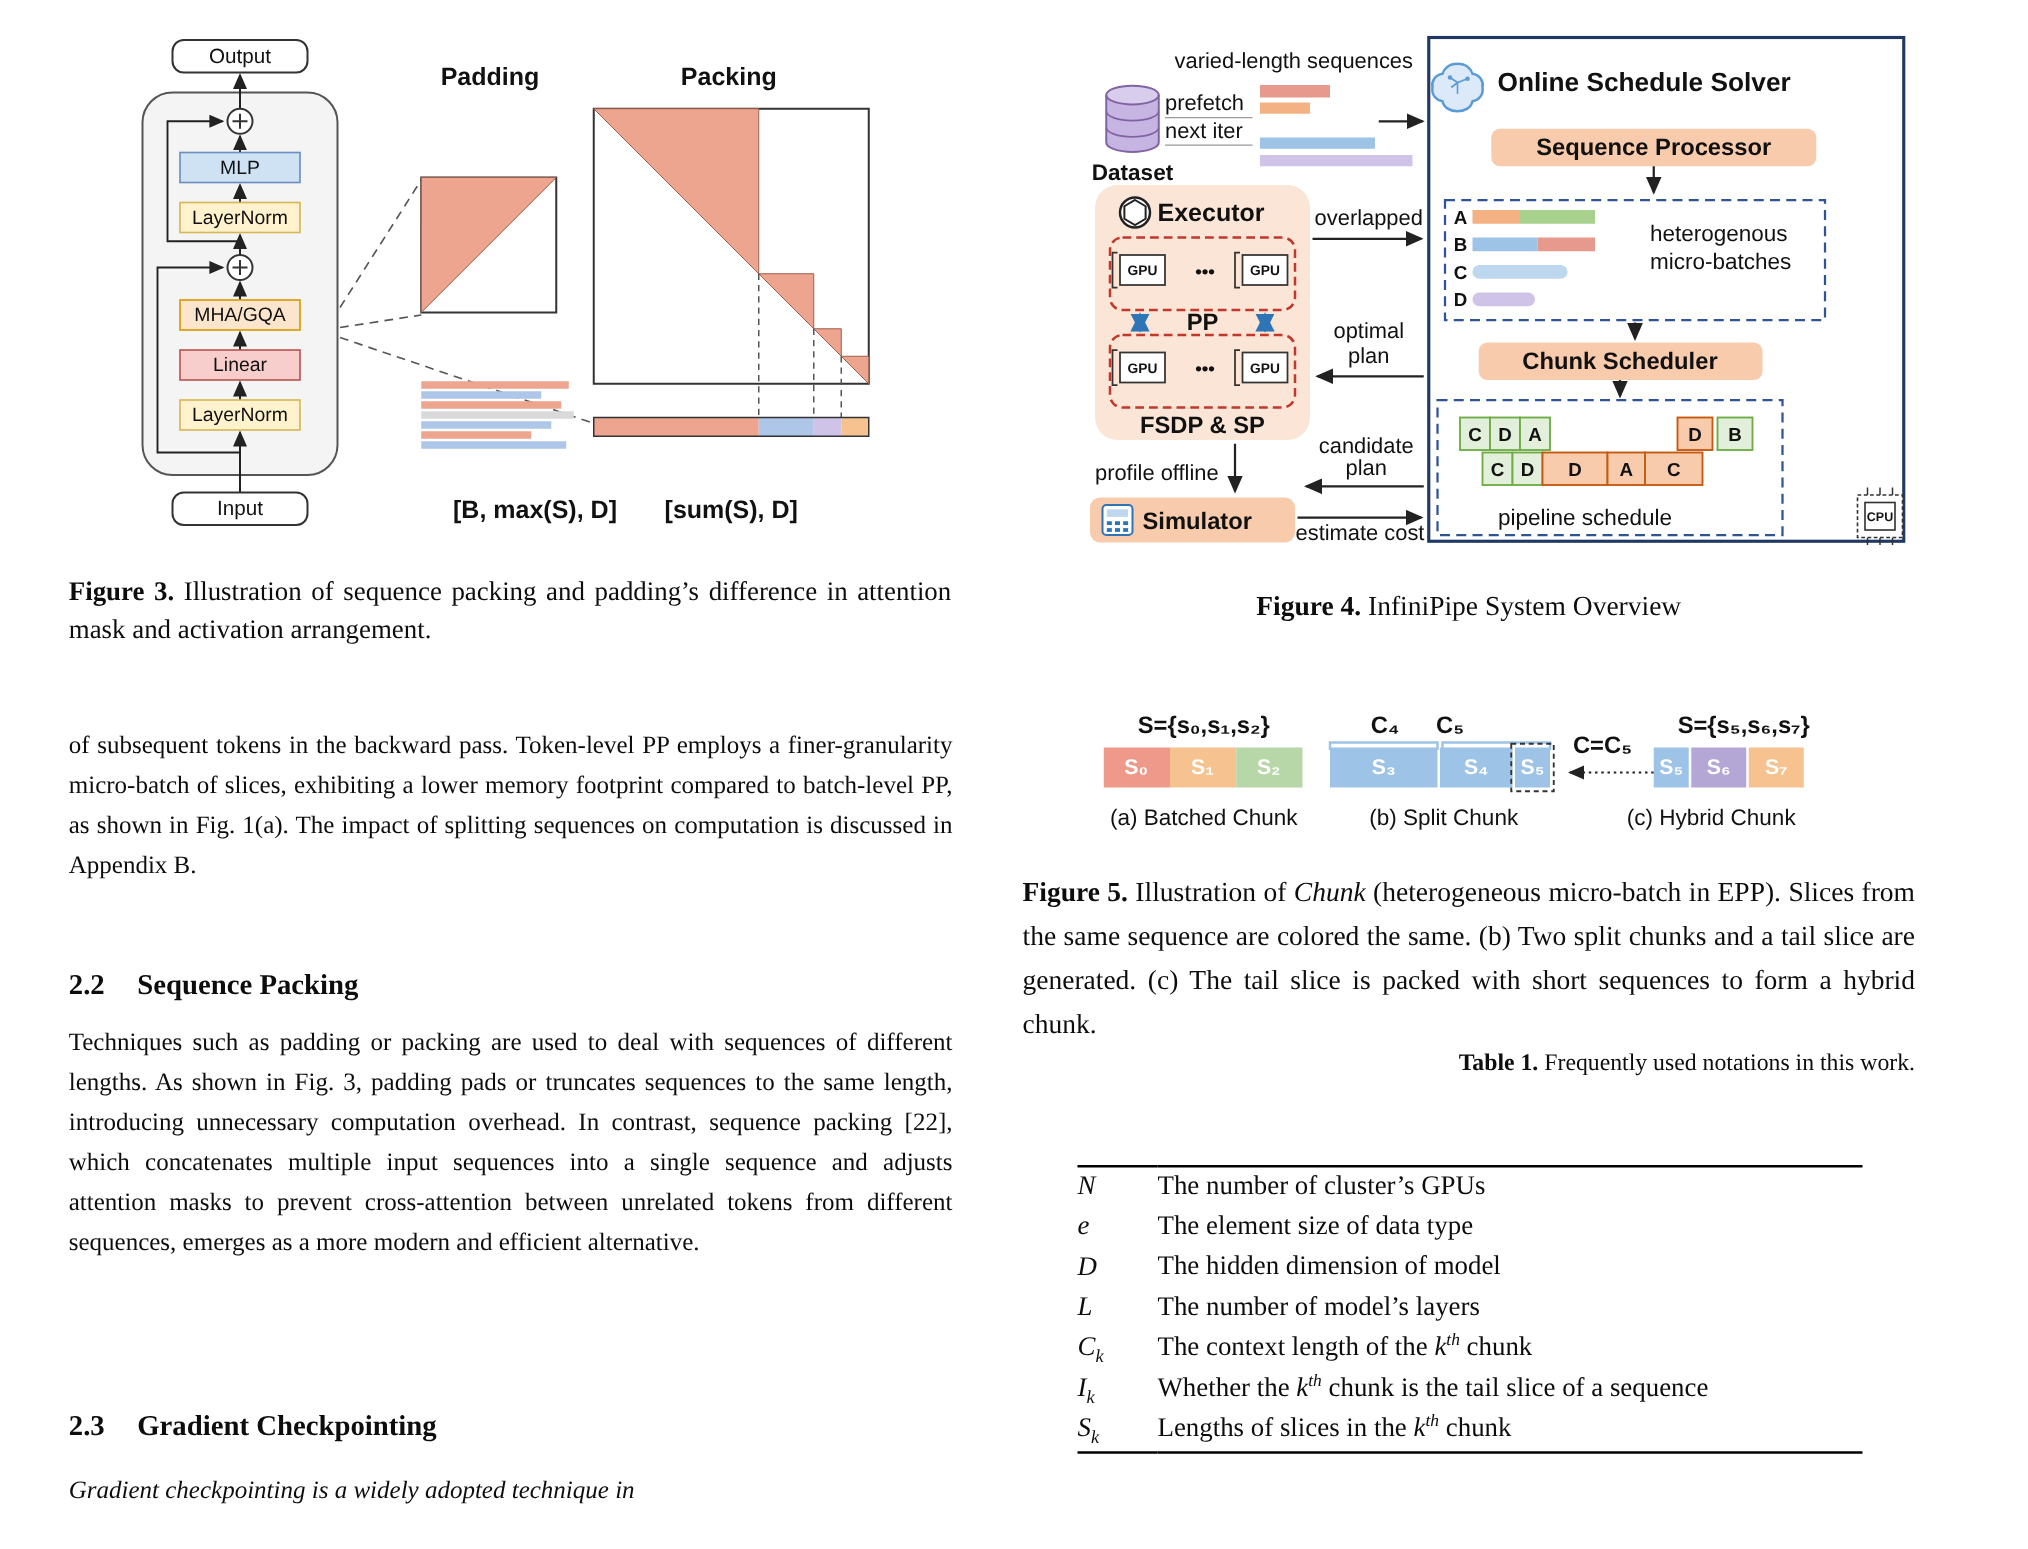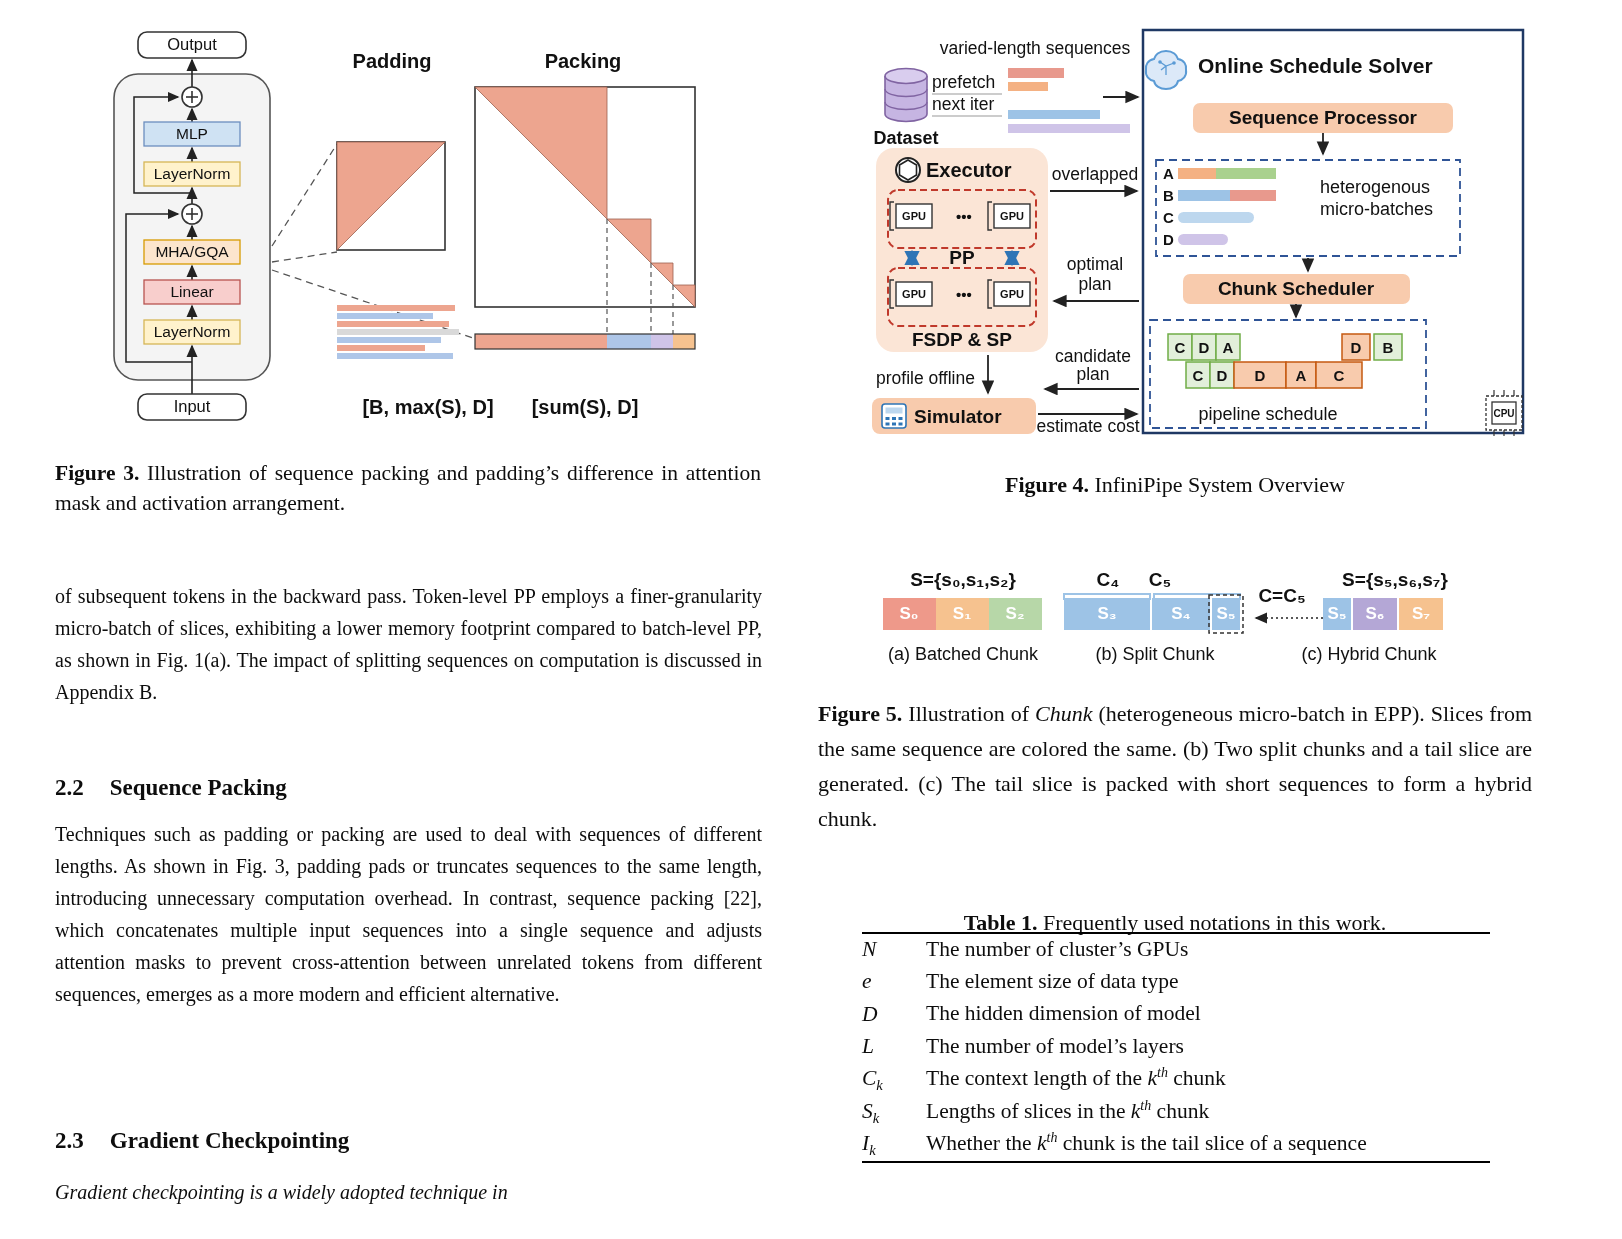--- a/index.html
+++ b/index.html
@@ -412,21 +412,21 @@
       <rect x="531" y="42" width="44" height="32" fill="#f6c28f"></rect>
       <text x="553" y="63" class="wlab" text-anchor="middle">S₇</text>
       <text x="501" y="104" class="t18" text-anchor="middle">(c) Hybrid Chunk</text>
     </g>
   </svg>
 
   <div class="abs caption cap-just" style="left:818px;top:696px;width:714px;font-size:22px;line-height:35px;">
     <span class="cap-bold">Figure 5.</span><span> Illustration of </span><span class="it">Chunk</span><span> (heterogeneous micro-batch in EPP). Slices from the same sequence are colored the same. (b) Two split chunks and a tail slice are generated. (c) The tail slice is packed with short sequences to form a hybrid chunk.</span>
   </div>
 
-  <div class="abs caption cap-center" style="left:818px;top:908px;width:714px;font-size:22px;">
+  <div class="abs caption cap-center" style="left:818px;top:836px;width:714px;font-size:19px;text-align:right;">
     <span class="cap-bold">Table 1.</span><span>  Frequently used notations in this work.</span>
   </div>
 
   <table class="abs notation-table" style="left:862px;top:932px;">
     <tbody>
       <tr>
         <td class="sym"><span class="mi">N</span><sub class="mi"></sub></td>
         <td class="desc"><span>The number of cluster’s GPUs</span><span class="mi"></span><sup class="mi"></sup><span></span></td>
       </tr>
       <tr>
@@ -439,23 +439,23 @@
       </tr>
       <tr>
         <td class="sym"><span class="mi">L</span><sub class="mi"></sub></td>
         <td class="desc"><span>The number of model’s layers</span><span class="mi"></span><sup class="mi"></sup><span></span></td>
       </tr>
       <tr>
         <td class="sym"><span class="mi">C</span><sub class="mi">k</sub></td>
         <td class="desc"><span>The context length of the </span><span class="mi">k</span><sup class="mi">th</sup><span> chunk</span></td>
       </tr>
       <tr>
+        <td class="sym"><span class="mi">I</span><sub class="mi">k</sub></td>
+        <td class="desc"><span>Whether the </span><span class="mi">k</span><sup class="mi">th</sup><span> chunk is the tail slice of a sequence</span></td>
+      </tr>
+      <tr>
         <td class="sym"><span class="mi">S</span><sub class="mi">k</sub></td>
         <td class="desc"><span>Lengths of slices in the </span><span class="mi">k</span><sup class="mi">th</sup><span> chunk</span></td>
       </tr>
-      <tr>
-        <td class="sym"><span class="mi">I</span><sub class="mi">k</sub></td>
-        <td class="desc"><span>Whether the </span><span class="mi">k</span><sup class="mi">th</sup><span> chunk is the tail slice of a sequence</span></td>
-      </tr>
     </tbody>
   </table>
 
 </div>
 
 </body></html>

